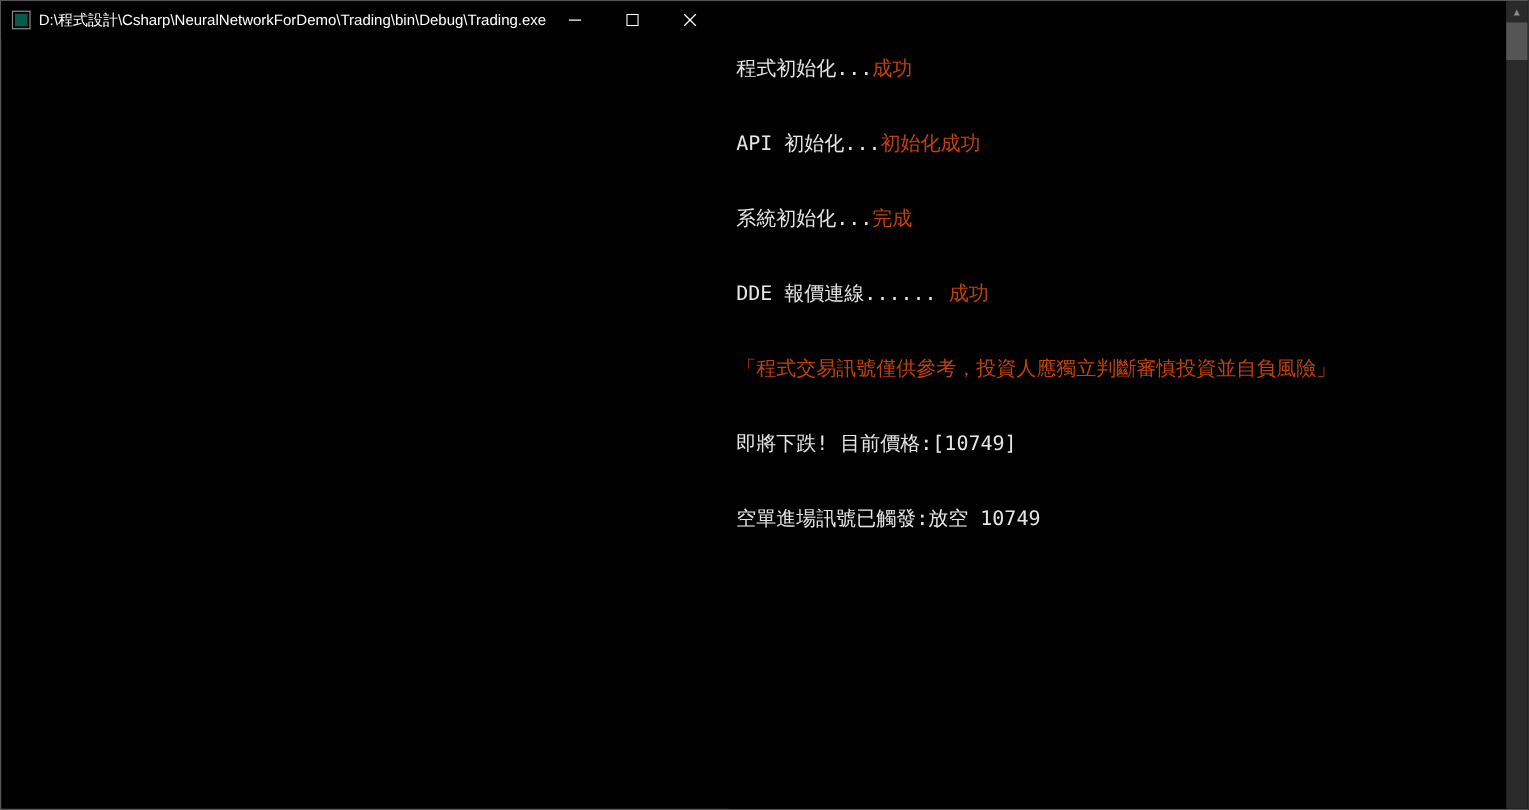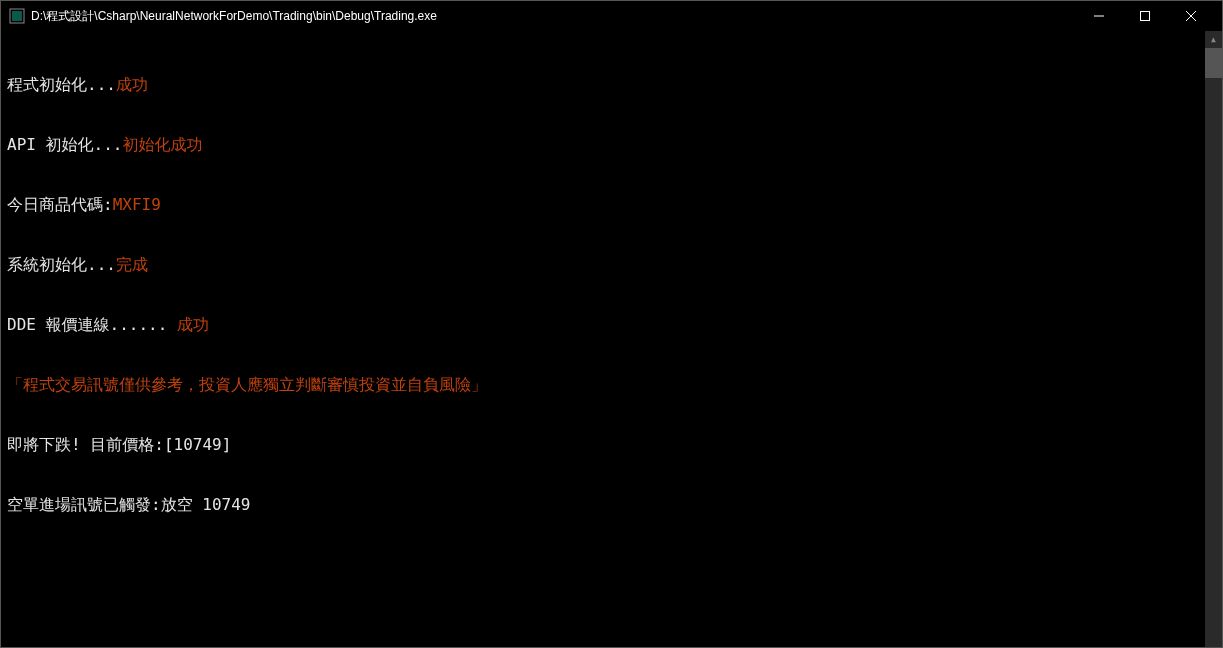--- a/index.html
+++ b/index.html
@@ -13,21 +13,20 @@
       background: #000000;
       font-family: "Microsoft JhengHei", "Consolas", monospace;
       overflow: hidden;
     }
     .window {
       width: 100%;
       height: 100%;
       background: #000000;
       border: 1px solid #555;
       display: flex;
-      flex-direction: column;
     }
     .titlebar {
       height: 30px;
       background: #000000;
       display: flex;
       align-items: center;
       padding: 0 8px;
       color: #ffffff;
       font-size: 13px;
     }
@@ -135,21 +134,20 @@
             <line x1="0" y1="0" x2="10" y2="10" stroke="#fff" stroke-width="1"></line>
             <line x1="10" y1="0" x2="0" y2="10" stroke="#fff" stroke-width="1"></line>
           </svg>
       </div>
     </div>
   </div>
   <div class="content-area">
     <div class="console">
       <span class="line"><span class="white">程式初始化...</span><span class="red">成功</span></span>
       <span class="line"><span class="white">API 初始化...</span><span class="red">初始化成功</span></span>
-      <span class="line"><span class="white">今日商品代碼:</span><span class="red">MXFI9</span></span>
       <span class="line"><span class="white">系統初始化...</span><span class="red">完成</span></span>
       <span class="line"><span class="white">DDE 報價連線...... </span><span class="red">成功</span></span>
       <span class="line"><span class="white"></span><span class="red">「程式交易訊號僅供參考，投資人應獨立判斷審慎投資並自負風險」</span></span>
       <span class="line"><span class="white">即將下跌! 目前價格:[10749]</span><span class="red"></span></span>
       <span class="line"><span class="white">空單進場訊號已觸發:放空 10749</span><span class="red"></span></span>
       
       
       
       
     </div>

